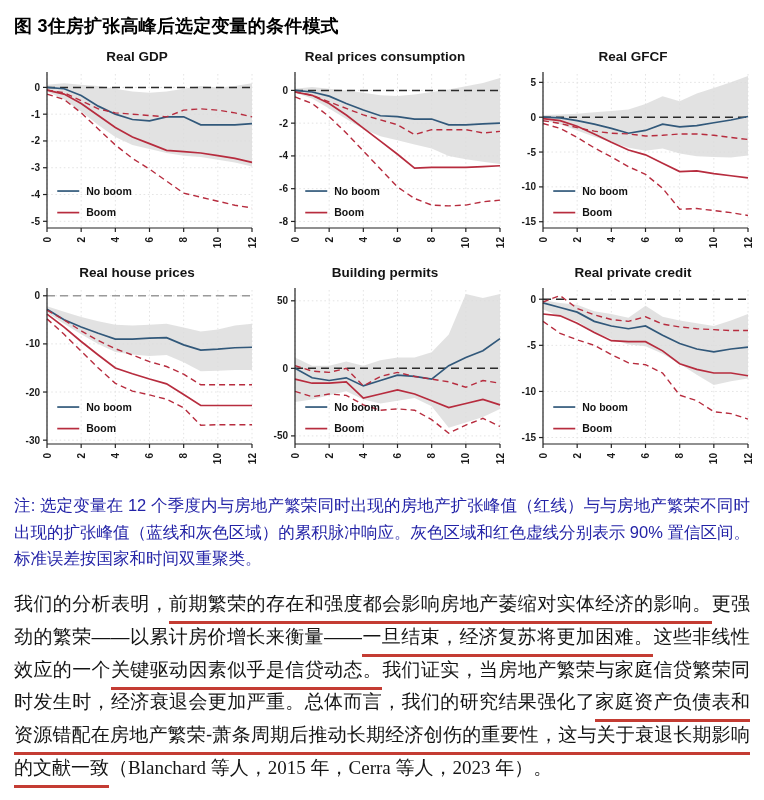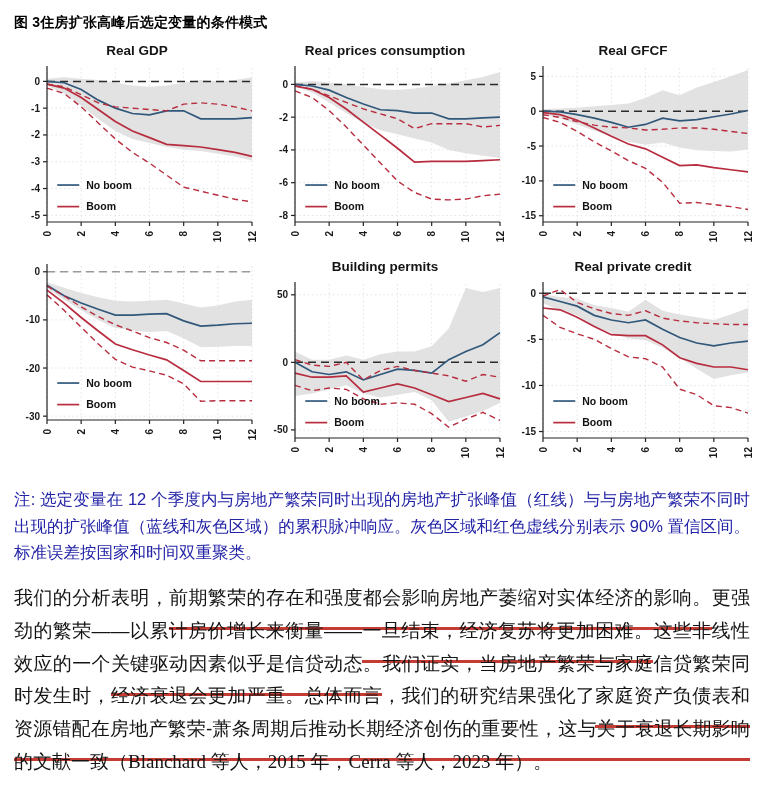--- a/index.html
+++ b/index.html
@@ -1,27 +1,27 @@
 <!DOCTYPE html>
 <html><head>
 <meta charset="utf-8">
 <style>
   html,body{margin:0;padding:0;background:#ffffff;}
   body{width:764px;font-family:"Liberation Sans","DejaVu Sans",sans-serif;color:#111;}
   .page{padding:10px 14px 8px 14px;}
-  .fig-title{font-size:14px;font-weight:700;margin:4px 0 10px 0;letter-spacing:.2px;color:#000;}
+  .fig-title{font-size:18px;font-weight:700;margin:4px 0 10px 0;letter-spacing:.2px;color:#000;}
   .fig-title .prefix{font-weight:800;}
   .charts-grid{display:grid;grid-template-columns:repeat(3,1fr);column-gap:2px;row-gap:2px;margin-top:6px;}
   .chart-cell{display:flex;flex-direction:column;align-items:center;font-weight:bold;}
   .chart-title{font-size:13.5px;color:#141414;text-align:center;height:18px;line-height:18px;width:100%;}
   .chart-cell svg{display:block;}
   .note{margin:14px 0 6px 0;font-size:16.5px;font-weight:400;line-height:1.62;text-align:justify;}
   .body-text{margin:16px 0 0 0;font-size:19px;line-height:1.72;text-align:justify;color:#141414;}
   .seg{}
-  .u{padding-bottom:19px;}
+  .u{padding-bottom:7px;}
   .serif{font-family:"Liberation Serif","DejaVu Serif",serif;margin-top:18px;}
 </style>
 </head>
 <body>
 
 <div class="page">
 
   <h1 class="fig-title"><span class="prefix">图 3</span><span>住房扩张高峰后选定变量的条件模式</span></h1>
 
   <div class="charts-grid" id="charts">
@@ -199,20 +199,21 @@
           </g>
           <g>
             <line x1="43.25" y1="125.04" x2="65.25" y2="125.04" stroke="#31587a" stroke-width="1.7"></line>
             <text x="72.25" y="128.54000000000002" font-size="10.5" fill="#111">No boom</text>
             <line x1="43.25" y1="146.6" x2="65.25" y2="146.6" stroke="#b72c3e" stroke-width="1.7"></line>
             <text x="72.25" y="150.1" font-size="10.5" fill="#111">Boom</text>
           </g>
         </svg>
       </div>
       <div class="chart-cell">
+        <div class="chart-title">Real house prices</div>
         <svg width="246" height="196" viewBox="0 0 246 196">
           <g>
             <line x1="33" y1="13.774999999999999" x2="238" y2="13.774999999999999" stroke="#e4e4e4" stroke-width="1" stroke-dasharray="1.6,2.6"></line>
             <line x1="33" y1="61.9" x2="238" y2="61.9" stroke="#e4e4e4" stroke-width="1" stroke-dasharray="1.6,2.6"></line>
             <line x1="33" y1="110.02499999999999" x2="238" y2="110.02499999999999" stroke="#e4e4e4" stroke-width="1" stroke-dasharray="1.6,2.6"></line>
             <line x1="33" y1="158.15" x2="238" y2="158.15" stroke="#e4e4e4" stroke-width="1" stroke-dasharray="1.6,2.6"></line>
             <line x1="33" y1="8" x2="33" y2="162" stroke="#e4e4e4" stroke-width="1" stroke-dasharray="1.6,2.6"></line>
             <line x1="67.16666666666666" y1="8" x2="67.16666666666666" y2="162" stroke="#e4e4e4" stroke-width="1" stroke-dasharray="1.6,2.6"></line>
             <line x1="101.33333333333333" y1="8" x2="101.33333333333333" y2="162" stroke="#e4e4e4" stroke-width="1" stroke-dasharray="1.6,2.6"></line>
             <line x1="135.5" y1="8" x2="135.5" y2="162" stroke="#e4e4e4" stroke-width="1" stroke-dasharray="1.6,2.6"></line>

